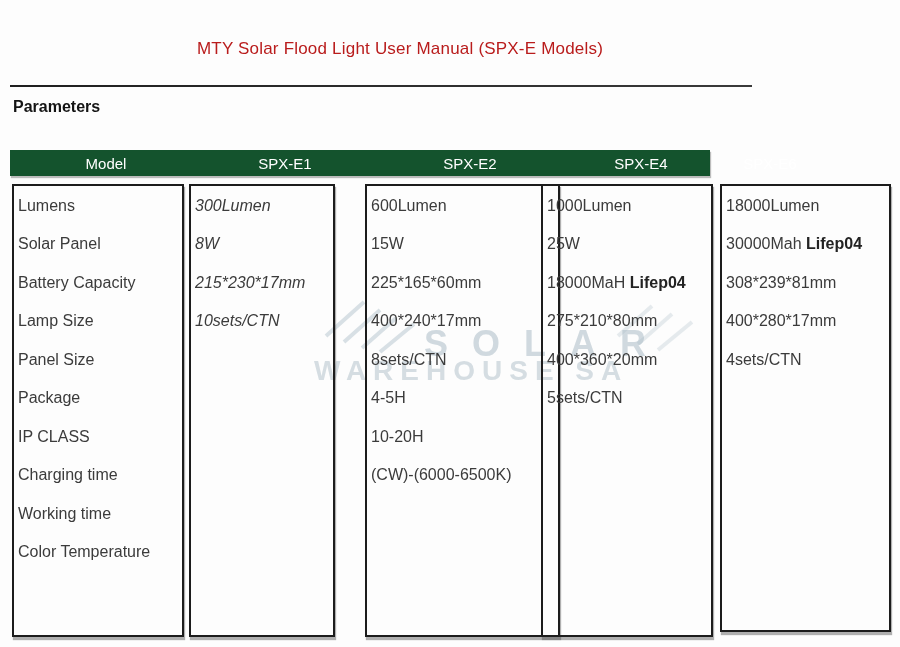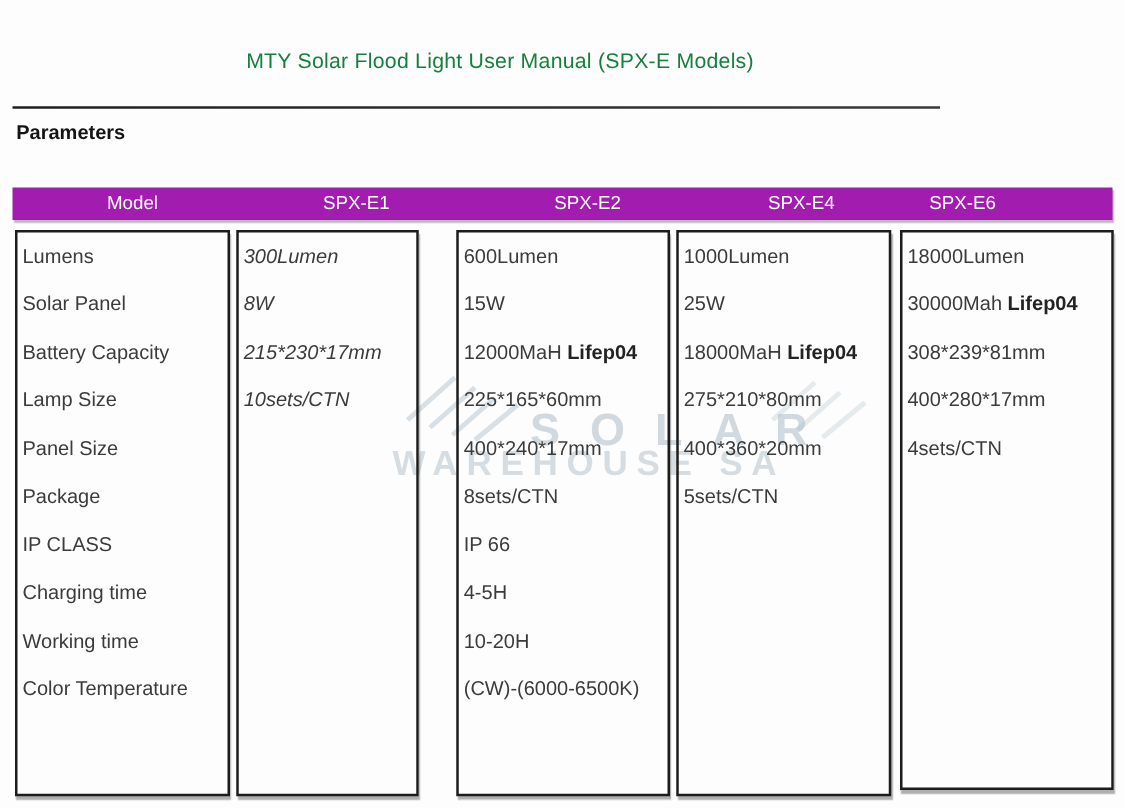--- a/index.html
+++ b/index.html
@@ -4,34 +4,34 @@
 <style>
   html,body { margin:0; padding:0; background:#ffffff; }
   #page {
     position:relative; width:900px; height:647px;
     background:#fdfdfd; overflow:hidden;
     font-family:"Liberation Sans", sans-serif;
     color:#3b3b3b;
   }
   .title {
     position:absolute; top:39px; left:0; width:800px;
-    text-align:center; font-size:17px; color:#15803d;
+    text-align:center; font-size:17px; color:#b91c1c;
     letter-spacing:0.2px;
   }
   .rule {
     position:absolute; left:10px; top:85px; width:742px; height:2px;
     background:linear-gradient(to right,#1f1f1f,#3a3a3a);
   }
   .section-heading {
     position:absolute; left:13px; top:98px;
     font-size:16px; font-weight:bold; color:#141414;
   }
   .header-bar {
-    position:absolute; left:10px; top:150px; width:880px; height:26px;
-    background:#a21caf; z-index:2;
+    position:absolute; left:10px; top:150px; width:700px; height:26px;
+    background:#14532d; z-index:2;
     box-shadow:1px 2px 1px rgba(90,90,90,0.4);
   }
   .header-bar .hcell {
     position:absolute; top:50%; transform:translate(-50%,-50%);
     color:#ffffff; font-size:15px; font-weight:500; white-space:nowrap;
   }
   
   .watermark { position:absolute; z-index:0; }
   .wm-solar {
     position:absolute; left:424px; top:323px;
@@ -47,21 +47,21 @@
   .wm-sun2 { position:absolute; left:612px; top:292px; }
   
   .col {
     position:absolute; top:184px; box-sizing:border-box;
     border:2px solid #1c1c1c; background:transparent; z-index:1;
     padding-top:1px;
     box-shadow:1px 3px 1px rgba(80,80,80,0.45);
   }
   .col-labels  { left:12px;  width:172px; height:453px; }
   .col-spxe1   { left:189px; width:146px; height:453px;font-style:italic; }
-  .col-spxe2   { left:365px; width:171px; height:453px; }
+  .col-spxe2   { left:365px; width:195px; height:453px; }
   .col-spxe4   { left:541px; width:172px; height:453px; }
   .col-spxe6   { left:720px; width:171px; height:448px; }
   .cell {
     height:38.45px; line-height:38.45px; padding-left:4px;
     font-size:16px; color:#3b3b3b; white-space:nowrap; overflow:hidden;
   }
   .cell b { font-weight:bold; color:#232323; }
 </style>
 </head>
 <body>
@@ -120,25 +120,23 @@
       <div class="cell"><span>215*230*17mm</span></div>
       <div class="cell"><span>10sets/CTN</span></div>
       <div class="cell"></div>
       <div class="cell"></div>
       <div class="cell"></div>
       <div class="cell"></div>
     </div>
   <div class="col col-spxe2">
       <div class="cell"><span>600Lumen</span></div>
       <div class="cell"><span>15W</span></div>
-      <div class="cell"><span>12000MaH </span><b>Lifep04</b></div>
       <div class="cell"><span>225*165*60mm</span></div>
       <div class="cell"><span>400*240*17mm</span></div>
       <div class="cell"><span>8sets/CTN</span></div>
-      <div class="cell"><span>IP 66</span></div>
       <div class="cell"><span>4-5H</span></div>
       <div class="cell"><span>10-20H</span></div>
       <div class="cell"><span>(CW)-(6000-6500K)</span></div>
     </div>
   <div class="col col-spxe4">
       <div class="cell"><span>1000Lumen</span></div>
       <div class="cell"><span>25W</span></div>
       <div class="cell"><span>18000MaH </span><b>Lifep04</b></div>
       <div class="cell"><span>275*210*80mm</span></div>
       <div class="cell"><span>400*360*20mm</span></div>

